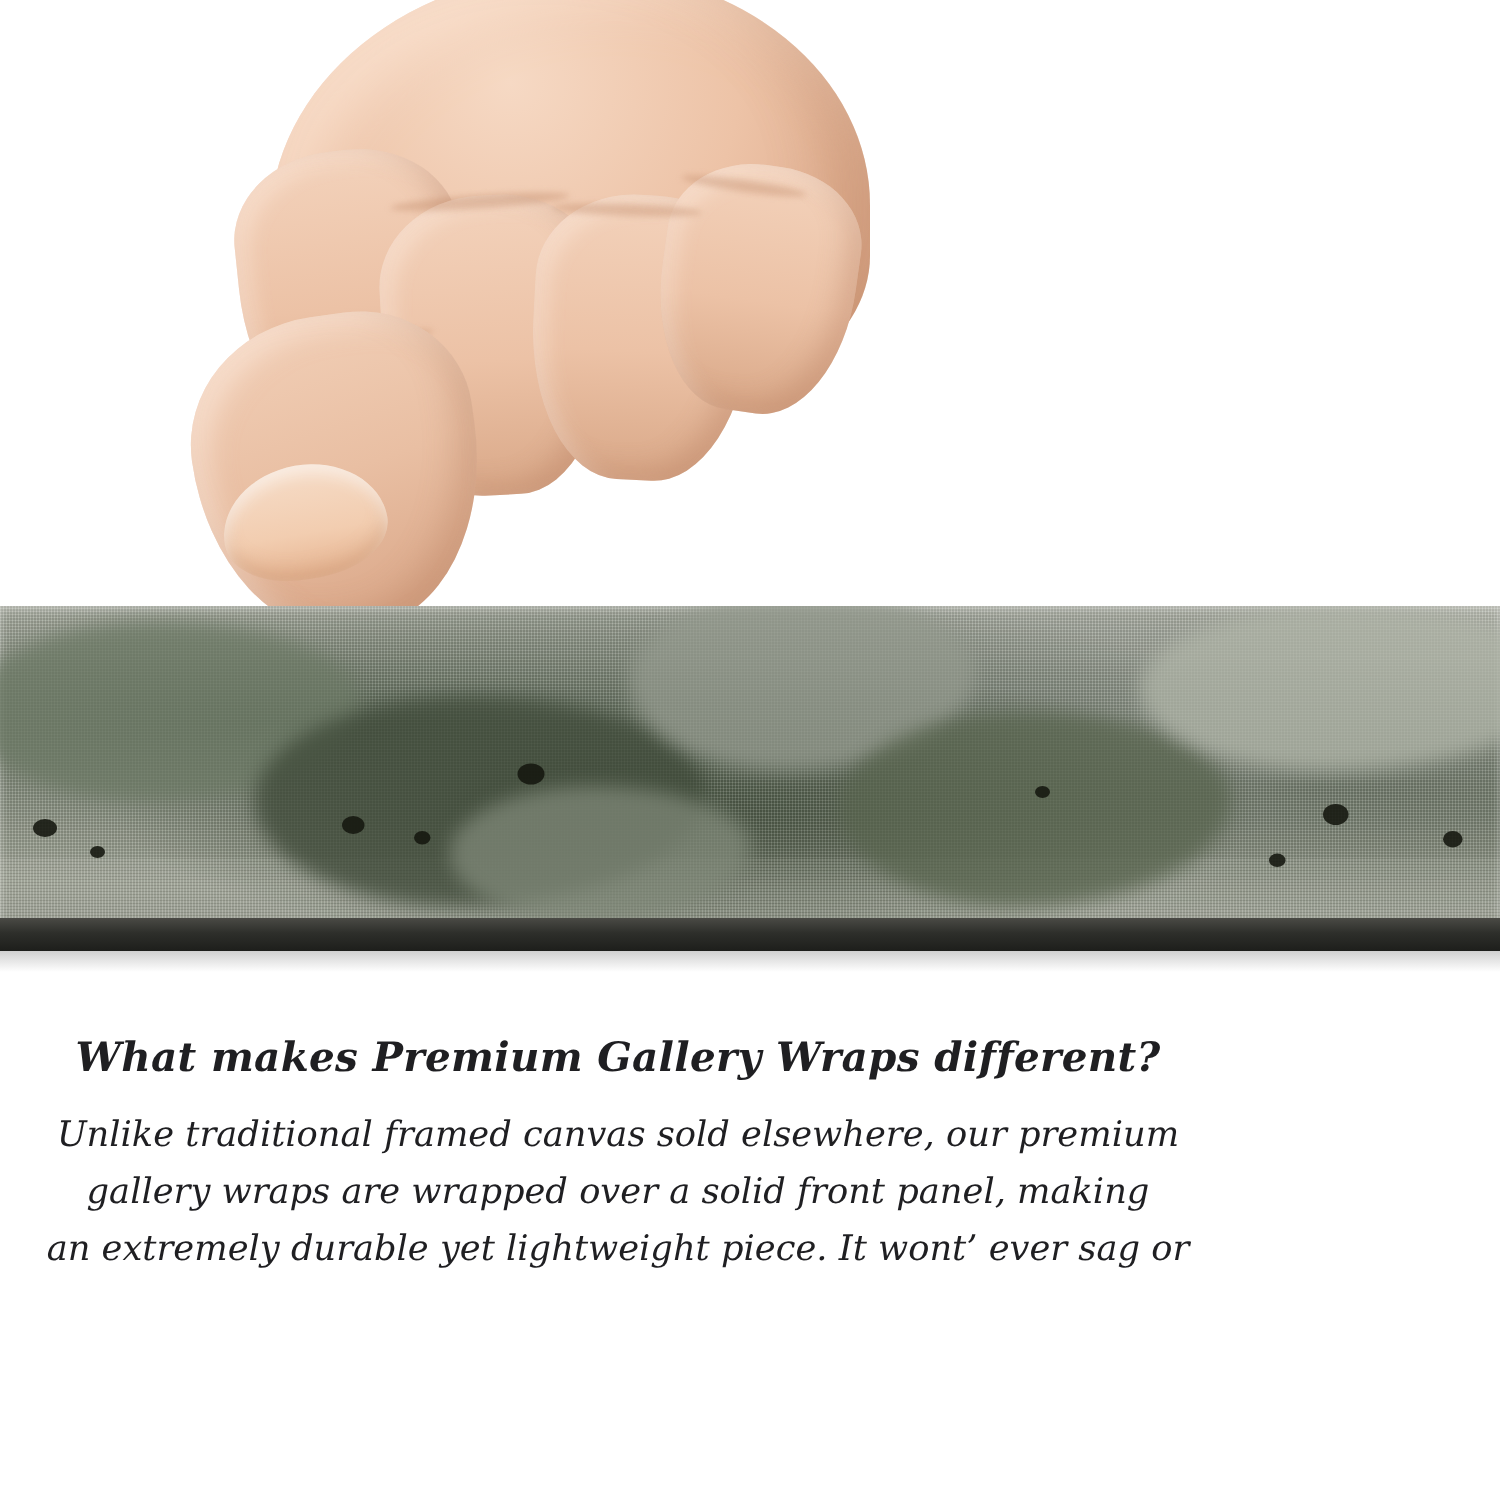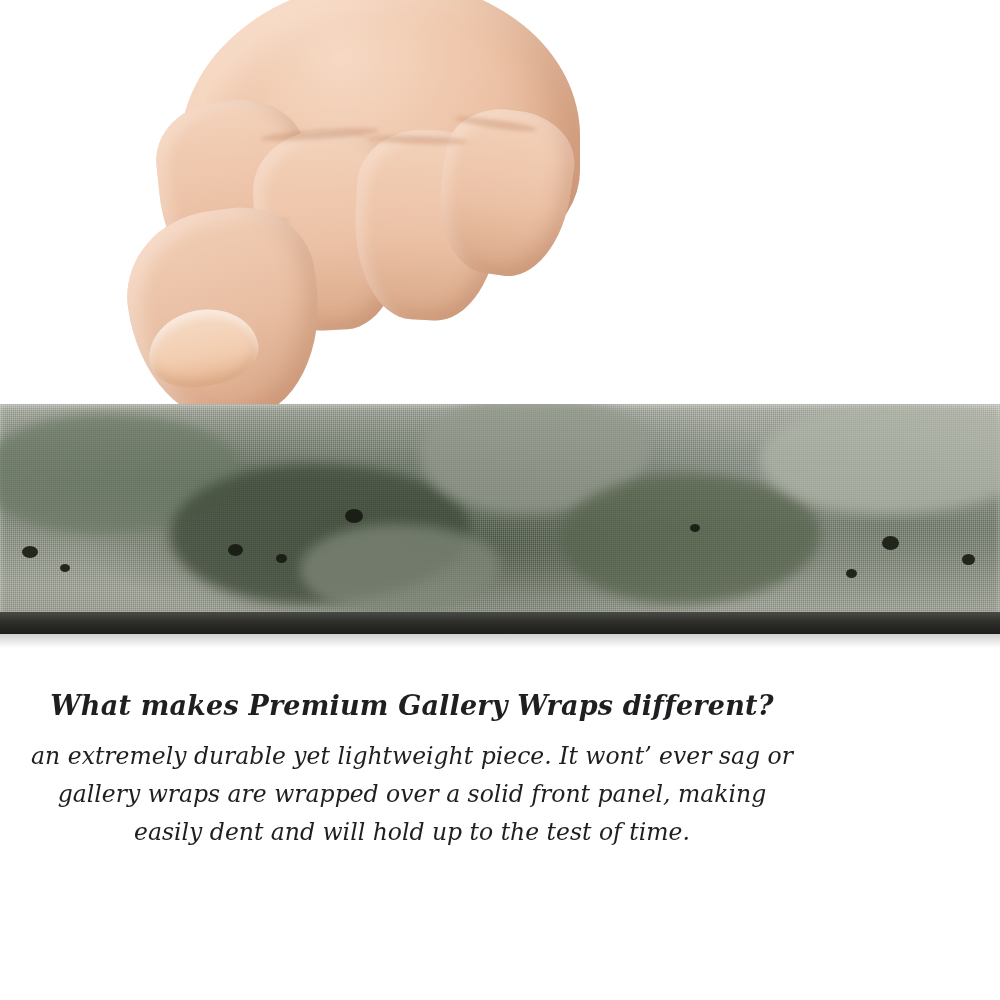--- a/index.html
+++ b/index.html
@@ -205,18 +205,18 @@
       <div class="dot" style="left:846px; top:165px; width:11px; height:9px;"></div>
       <div class="dot" style="left:962px; top:150px; width:13px; height:11px;"></div>
       <div class="dot" style="left:690px; top:120px; width:10px; height:8px;"></div>
     </div>
     <div class="strip-bottom-edge"></div>
     <div class="strip-shadow"></div>
   </div>
 
   <div class="caption">
     <div class="caption-heading">What makes Premium Gallery Wraps different?</div>
+    <div class="caption-line">Unlike traditional framed canvas sold elsewhere, our premium</div>
+    <div class="caption-line">gallery wraps are wrapped over a solid front panel, making</div>
     <div class="caption-line">an extremely durable yet lightweight piece. It wont’ ever sag or</div>
-    <div class="caption-line">gallery wraps are wrapped over a solid front panel, making</div>
-    <div class="caption-line">easily dent and will hold up to the test of time.</div>
   </div>
 
 </div>
 
 </body></html>

